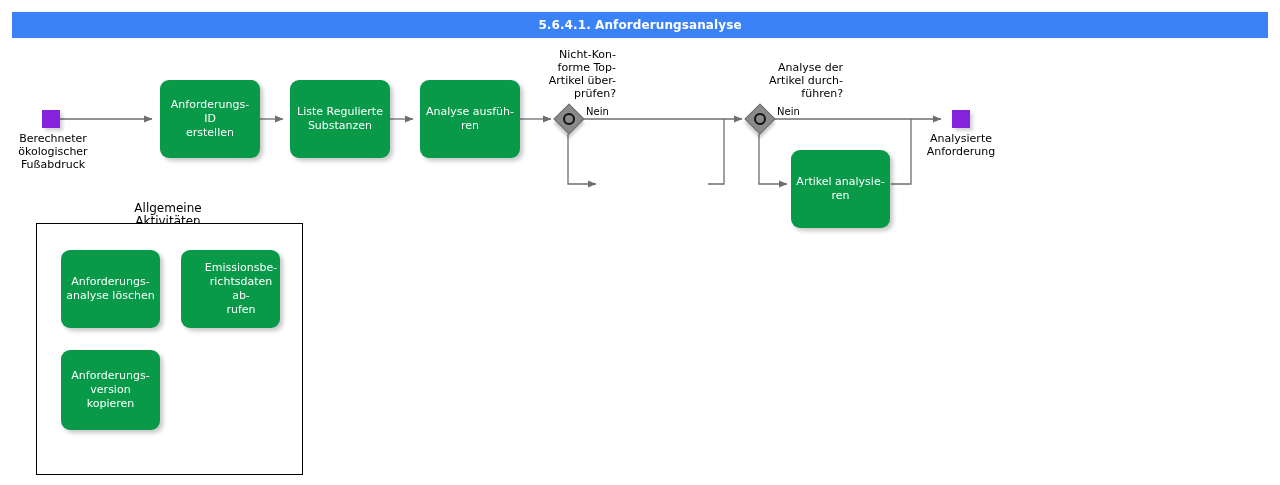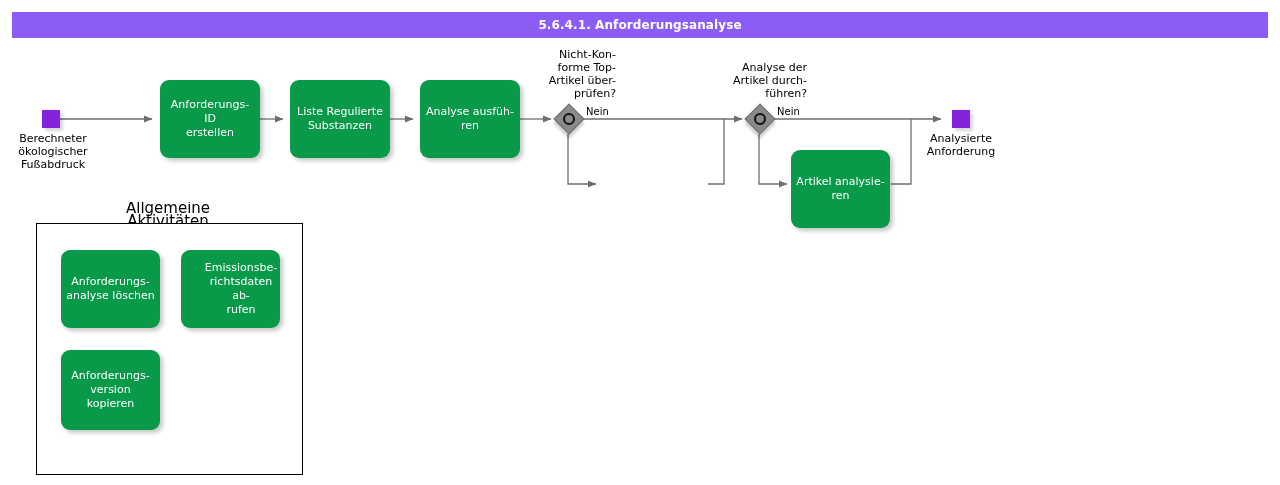--- a/index.html
+++ b/index.html
@@ -9,21 +9,21 @@
     background:#ffffff;
     font-family:"DejaVu Sans","Liberation Sans",sans-serif;
     overflow:hidden;
     position:relative;
   }
   #canvas{position:absolute;left:0;top:0;width:1280px;height:485px;}
 
   
   .titlebar{
     position:absolute;left:12px;top:12px;width:1256px;height:26px;
-    background:#8b5cf6;
+    background:#3b82f6;
     display:flex;align-items:center;justify-content:center;
   }
   .titlebar .t{
     color:#ffffff;font-size:12px;font-weight:bold;
     font-family:"DejaVu Sans","Liberation Sans",sans-serif;
     letter-spacing:.1px;white-space:nowrap;
   }
 
   
   svg.wires{position:absolute;left:0;top:0;width:1280px;height:485px;pointer-events:none;}
@@ -71,21 +71,21 @@
     position:absolute;font-size:10px;color:#000;white-space:nowrap;
     font-family:"DejaVu Sans","Liberation Sans",sans-serif;
     text-align:center;
   }
 
   
   .group-box{
     position:absolute;border:1px solid #000;background:transparent;
   }
   .group-title{
-    position:absolute;text-align:center;font-size:15px;color:#000;
+    position:absolute;text-align:center;font-size:12px;color:#000;
     line-height:13px;white-space:pre-line;overflow:hidden;
     font-family:"DejaVu Sans","Liberation Sans",sans-serif;
   }
 </style>
 </head>
 <body>
 
 <div id="canvas">
 
   <div class="titlebar">
@@ -143,21 +143,21 @@
   <div class="gw-label" style="left:521px;top:48px;width:95px;">Nicht-Kon-
 forme Top-
 Artikel über-
 prüfen?</div>
   <div class="gateway" style="left:555px;top:105px;">
     <div class="dia"></div>
     <div class="ring"></div>
   </div>
   <div class="flow-label" style="left:586px;top:106px;">Nein</div>
 
-  <div class="gw-label" style="left:712px;top:61px;width:95px;">Analyse der
+  <div class="gw-label" style="left:748px;top:61px;width:95px;">Analyse der
 Artikel durch-
 führen?</div>
   <div class="gateway" style="left:746px;top:105px;">
     <div class="dia"></div>
     <div class="ring"></div>
   </div>
   <div class="flow-label" style="left:777px;top:106px;">Nein</div>
 
   <div class="event" style="left:952px;top:110px;"></div>
   <div class="event-label" style="left:906px;top:132px;width:110px;">Analysierte

